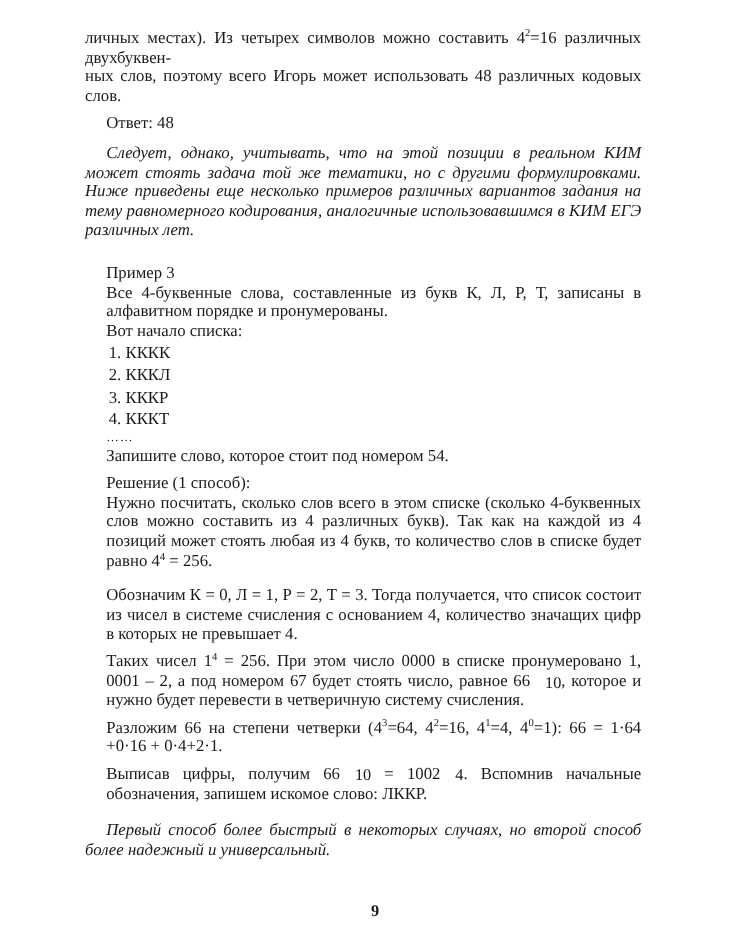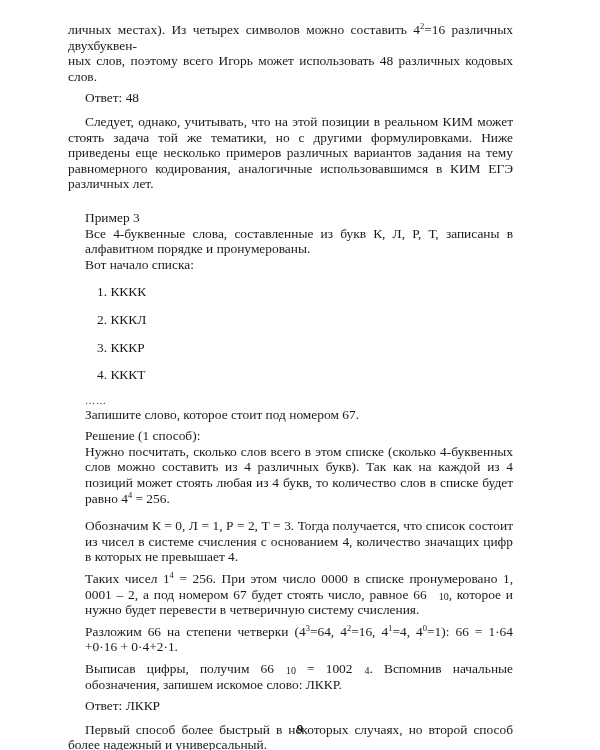--- a/index.html
+++ b/index.html
@@ -4,29 +4,29 @@
 <style>
   html, body { margin: 0; padding: 0; background: #ffffff; }
   body {
     width: 600px; height: 750px; position: relative; overflow: hidden;
     font-family: "Liberation Serif", "DejaVu Serif", serif;
     color: #1a1a1a; font-size: 13.4px; line-height: 15.6px;
   }
   .page { position: absolute; left: 68px; top: 22px; width: 445px; }
   p { margin: 0; text-align: justify; }
   .just-last { text-align-last: justify; }
-  .indent { text-indent: 17px; }
+  .indent { text-indent: 17px; font-style: italic; }
   .block { padding-left: 17px; }
   .b { font-weight: normal; }
   .gap-s { height: 6px; }
   .gap-m { height: 8px; }
   .gap-l { height: 18px; }
-  .item { margin: 12px; }
+  .item { margin: 2px; }
   sup { font-size: 8.5px; line-height: 0; vertical-align: 5px; }
-  sub { font-size: 10px; line-height: 0; vertical-align: -1px; margin-left: 12px; }
+  sub { font-size: 13px; line-height: 0; vertical-align: -1px; margin-left: 12px; }
   .dots { letter-spacing: 1px; font-size: 10px; line-height: 12px; }
   .pagenum { position: absolute; left: 0; width: 600px; top: 721px; text-align: center; font-weight: bold; font-size: 13px; }
 </style>
 </head>
 <body>
 
 <div class="page">
 
   <p class="just-last" style="text-align-last:justify;">
     <span>личных местах). Из четырех символов можно составить 4</span><sup>2</sup><span>=16 различных двухбуквен-</span>
@@ -42,21 +42,21 @@
   <div class="block">
     <p class="b">Пример 3</p>
     <p>Все 4-буквенные слова, составленные из букв К, Л, Р, Т, записаны в алфавитном порядке и пронумерованы.</p>
     <p>Вот начало списка:</p>
     <p class="item">1. КККК</p>
     <p class="item">2. КККЛ</p>
     <p class="item">3. КККР</p>
     <p class="item">4. КККТ</p>
     <p class="dots">……</p>
     <p>
-      <span>Запишите слово, которое стоит под номером </span><span class="b">67</span><span>.</span>
+      <span>Запишите слово, которое стоит под номером </span><span class="b">54</span><span>.</span>
     </p>
 
     <div class="gap-s"></div>
     <p class="b">Решение (1 способ):</p>
     <p>
       <span>Нужно посчитать, сколько слов всего в этом списке (сколько 4-буквенных слов можно составить из 4 различных букв). Так как на каждой из 4 позиций может стоять любая из 4 букв, то количество слов в списке будет равно 4</span><sup>4</sup><span> = 256.</span>
     </p>
     <div class="gap-s"></div>
 
     <div class="gap-s"></div>
@@ -67,21 +67,20 @@
     </p>
     <div class="gap-s"></div>
     <p>
       <span>Разложим 66 на степени четверки (4</span><sup>3</sup><span>=64, 4</span><sup>2</sup><span>=16, 4</span><sup>1</sup><span>=4, 4</span><sup>0</sup><span>=1): 66 = 1·64 +0·16 + 0·4+2·1.</span>
     </p>
     <div class="gap-s"></div>
     <p>
       <span>Выписав цифры, получим 66</span><sub>10</sub><span> = 1002</span><sub>4</sub><span>. Вспомнив начальные обозначения, запишем искомое слово: ЛККР.</span>
     </p>
     <div class="gap-s"></div>
-    <p class="b">Ответ: ЛККР</p>
   </div>
 
   <div class="gap-m"></div>
   <p class="indent">Первый способ более быстрый в некоторых случаях, но второй способ более надежный и универсальный.</p>
 
 </div>
 
 <div class="pagenum">9</div>
 
 </body></html>

